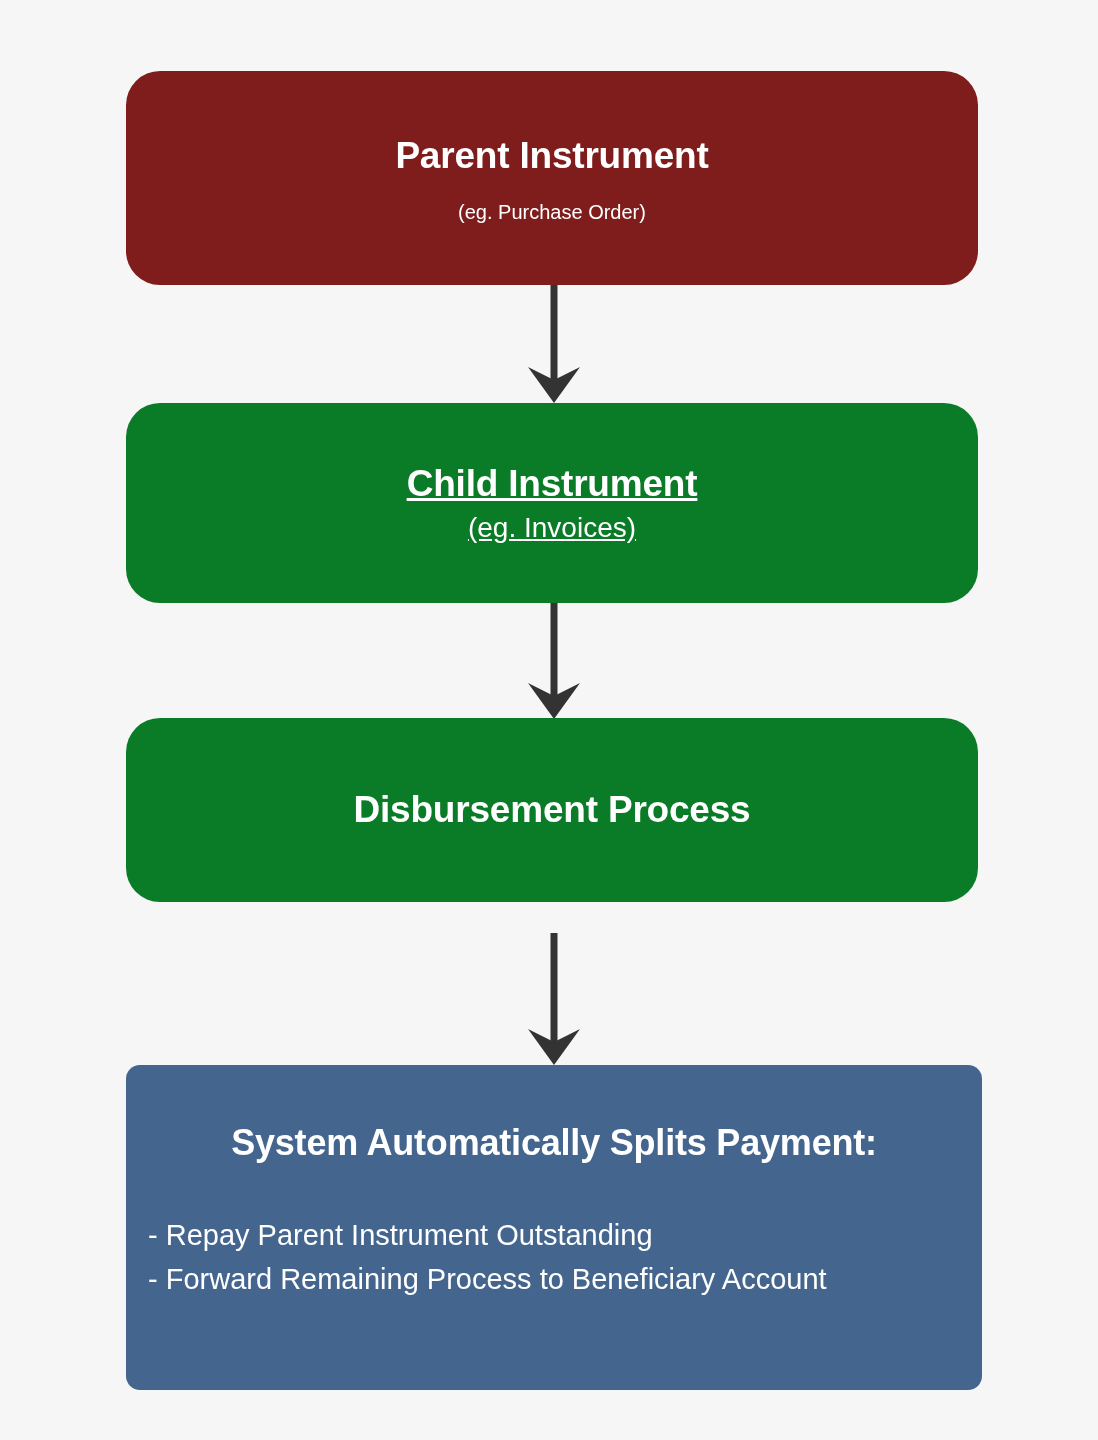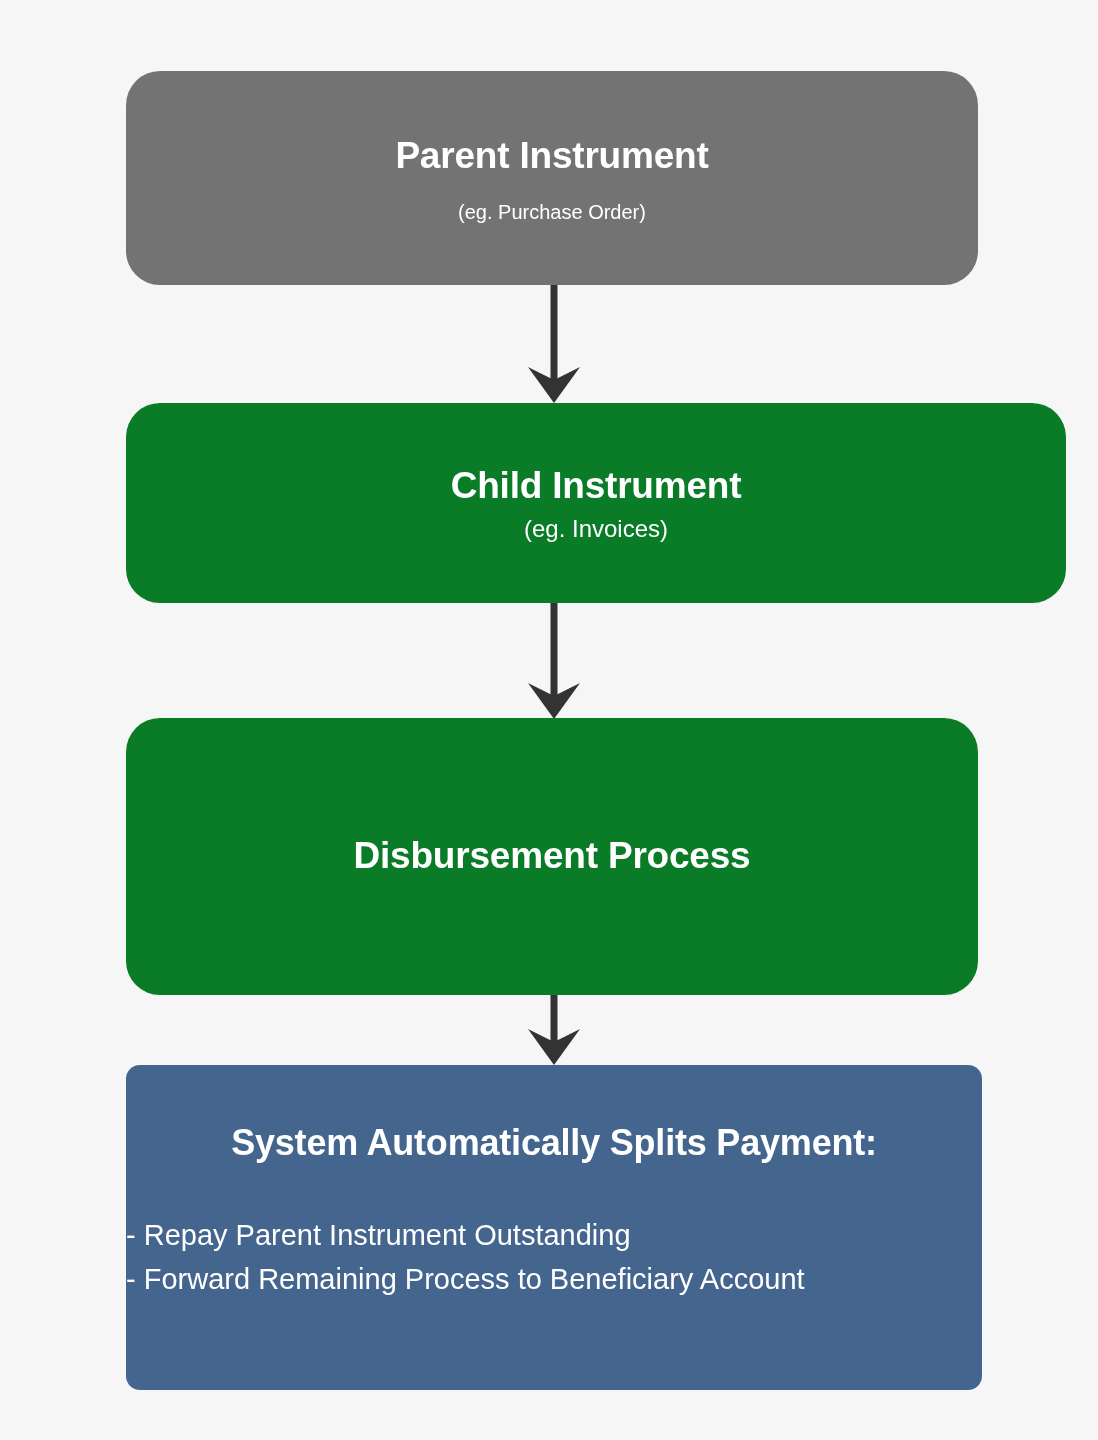--- a/index.html
+++ b/index.html
@@ -41,55 +41,56 @@
     line-height: 1.15;
     white-space: nowrap;
   }
 
   
   #node-parent-instrument {
     left: 126px;
     top: 71px;
     width: 852px;
     height: 214px;
-    background: #737373;
+    background: #7f1d1d;
   }
   #node-parent-instrument .node-title {
     font-size: 37px;
     margin-top: 4px;
   }
   #node-parent-instrument .node-subtitle {
     font-size: 20px;
     margin-top: 24px;
   }
 
   
   #node-child-instrument {
     left: 126px;
     top: 403px;
-    width: 940px;
+    width: 852px;
     height: 200px;
     background: #0a7b26;
+    text-decoration: underline;
   }
   #node-child-instrument .node-title {
     font-size: 37px;
     margin-top: 2px;
   }
   #node-child-instrument .node-subtitle {
-    font-size: 24px;
+    font-size: 28px;
     margin-top: 8px;
     text-align: center;
   }
 
   
   #node-disbursement-process {
     left: 126px;
     top: 718px;
     width: 852px;
-    height: 277px;
+    height: 184px;
     background: #0a7b26;
   }
   #node-disbursement-process .node-title {
     font-size: 37px;
   }
 
   
   #node-split-payment {
     left: 126px;
     top: 1065px;
@@ -102,21 +103,21 @@
   }
   #node-split-payment .node-title {
     font-size: 36px;
   }
   .bullet-list {
     margin-top: 50px;
     width: 100%;
     display: flex;
     flex-direction: column;
     align-items: flex-start;
-    padding-left: 0;
+    padding-left: 22px;
     box-sizing: border-box;
   }
   .bullet-item {
     font-size: 29px;
     line-height: 1.52;
     white-space: nowrap;
     font-weight: normal;
     color: #ffffff;
     text-align: left;
   }

